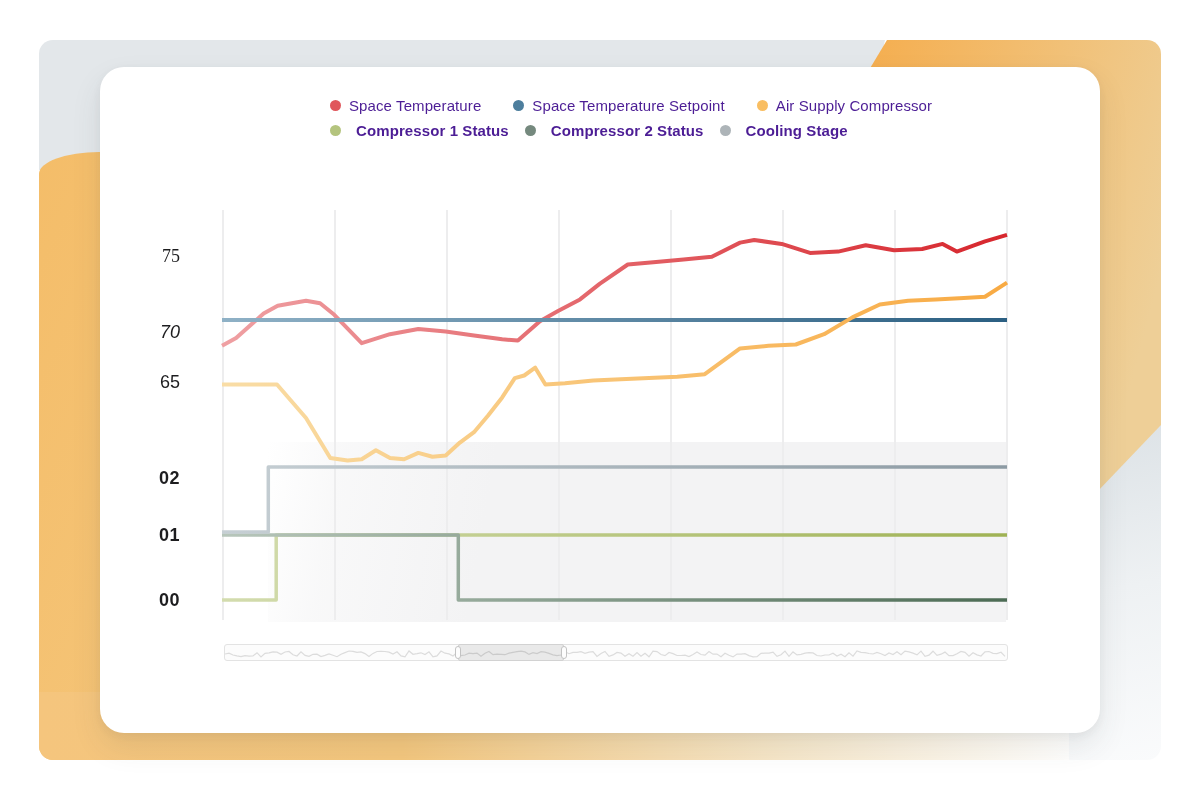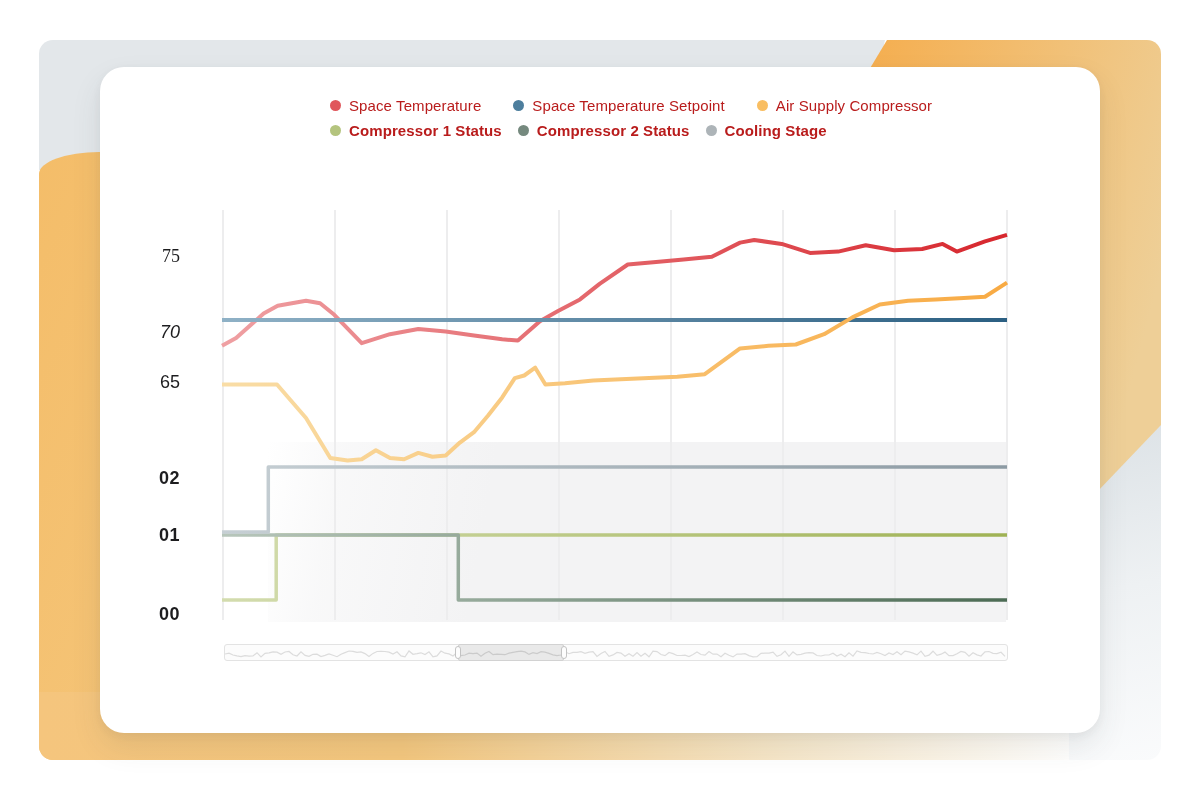--- a/index.html
+++ b/index.html
@@ -43,22 +43,22 @@
     position:absolute;left:100px;top:67px;width:1000px;height:666px;
     background:#ffffff;border-radius:24px;
     box-shadow:0 14px 30px rgba(60,64,67,.10),0 3px 8px rgba(60,64,67,.06);
   }
   
   .legend{position:absolute;left:330px;top:94px;display:flex;flex-direction:column;gap:3px;}
   .legend-row{display:flex;align-items:center;height:22px;gap:32px;}
   .legend-row.bold{gap:16px;}
   .legend-item{display:flex;align-items:center;gap:8px;cursor:pointer;}
   .legend-dot{width:11px;height:11px;border-radius:50%;flex:0 0 auto;}
-  .legend-label{font-size:15px;color:#b91c1c;letter-spacing:.1px;white-space:nowrap;}
-  .legend-row.bold .legend-label{font-weight:700;}
+  .legend-label{font-size:15px;color:#4c1d95;letter-spacing:.1px;white-space:nowrap;}
+  .legend-row.bold .legend-label{font-weight:700;margin-left:7px;}
   
   .tick{
     position:absolute;left:128px;width:52px;text-align:right;
     font-size:18px;color:#1d1d1f;line-height:20px;
   }
   .tick.bold{font-weight:700;letter-spacing:.5px;}
   
   .plot{position:absolute;left:222px;top:210px;width:785px;height:410px;}
   .status-band{
     position:absolute;left:46px;top:232px;width:738px;height:180px;
@@ -128,21 +128,21 @@
         </div>
       </div>
     </div>
 
   <div id="yaxis">
       <div class="tick" style="top: 245.5px; font-family: Liberation Serif, serif;">75</div>
       <div class="tick" style="top: 322px; font-style: italic;">70</div>
       <div class="tick" style="top: 372px; text-align: right;">65</div>
       <div class="tick bold" style="top: 468px;">02</div>
       <div class="tick bold" style="top: 525px;">01</div>
-      <div class="tick bold" style="top: 604px;">00</div>
+      <div class="tick bold" style="top: 590px;">00</div>
     </div>
 
   <div class="plot" id="plot">
     <div class="status-band"></div>
     <div id="gridlines">
         <div class="gridline" style="left: 0px; background: rgb(237, 237, 238);"></div>
         <div class="gridline" style="left: 112px; background: rgb(237, 237, 238);"></div>
         <div class="gridline" style="left: 224px; background: rgb(237, 237, 238);"></div>
         <div class="gridline" style="left: 336px; background: rgb(237, 237, 238);"></div>
         <div class="gridline" style="left: 448px; background: rgb(237, 237, 238);"></div>

